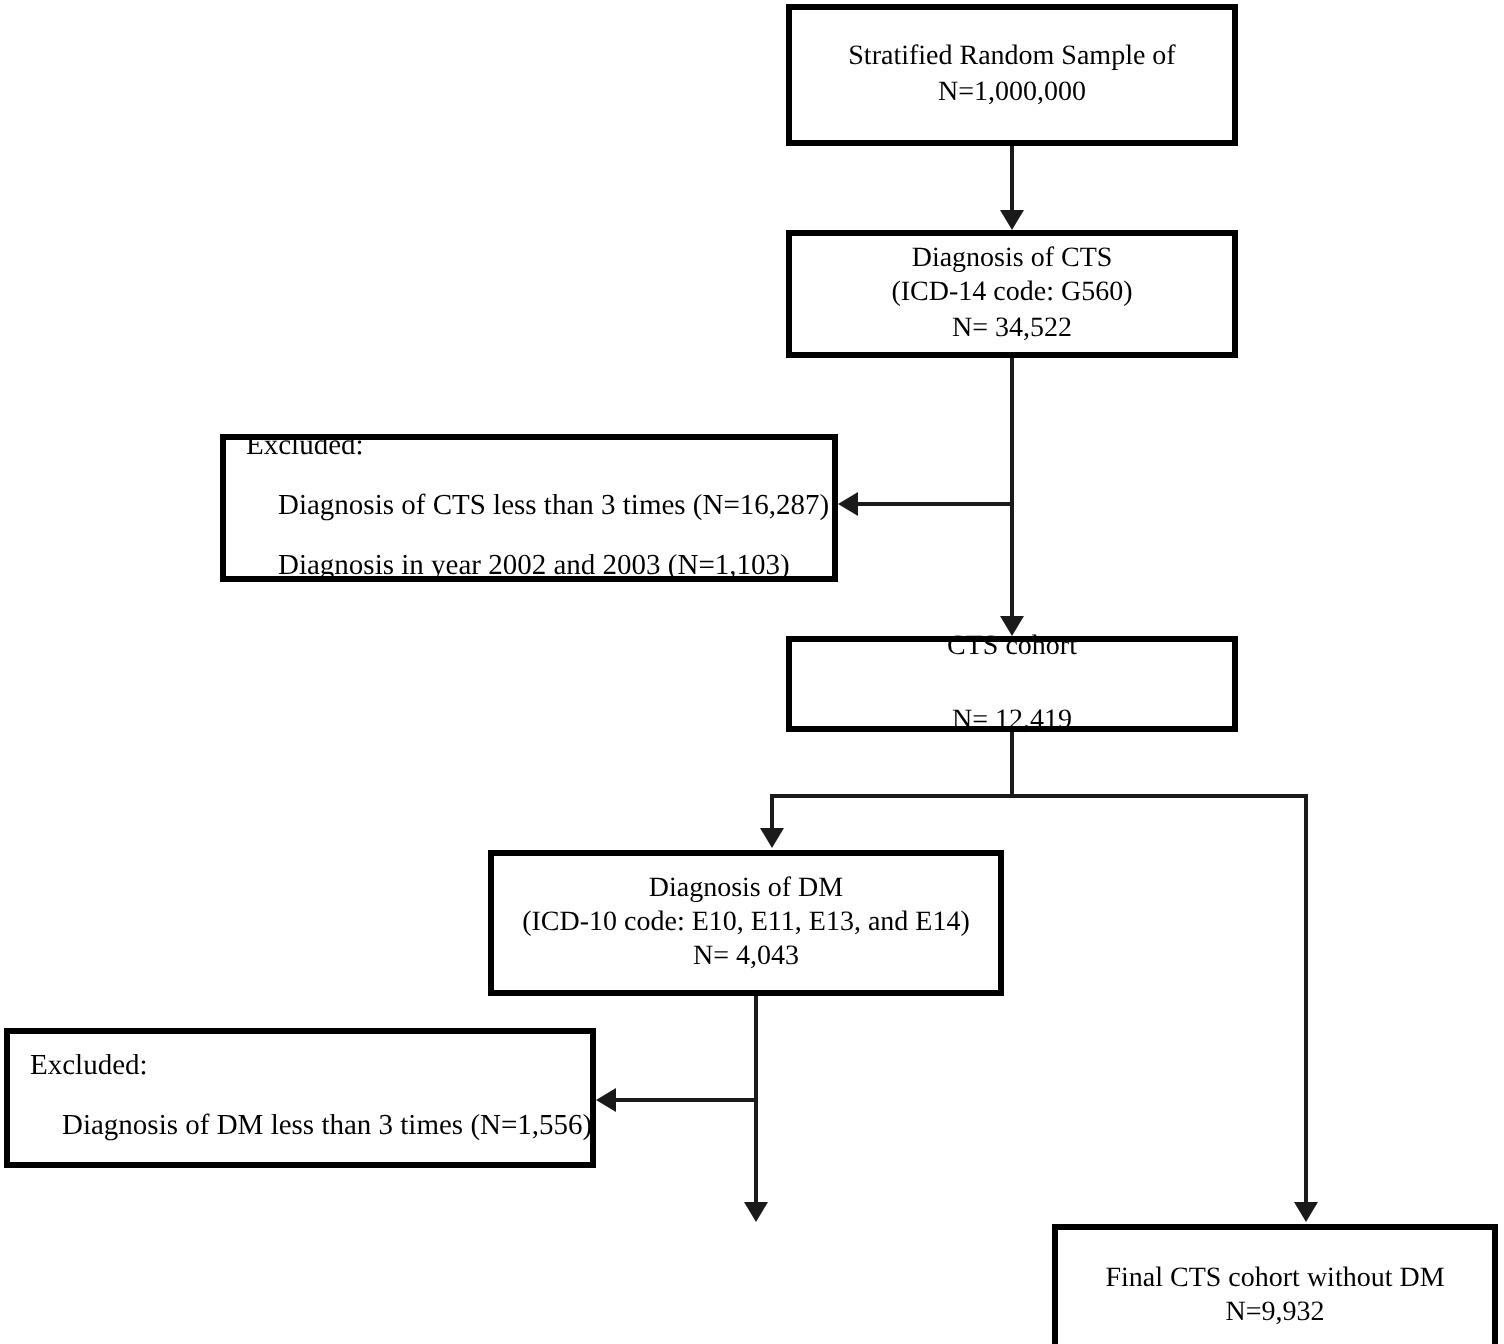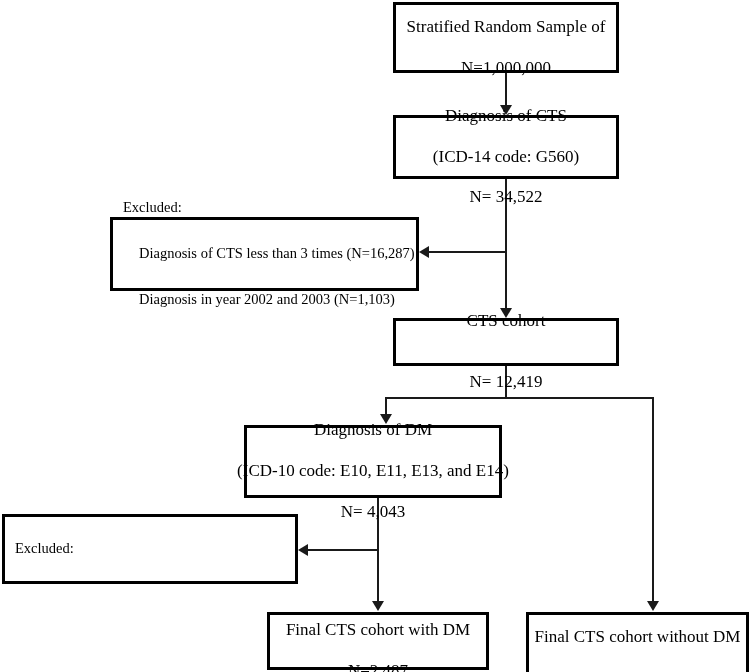--- a/index.html
+++ b/index.html
@@ -26,21 +26,20 @@
     color: #000000;
   }
   .node.center {
     align-items: center;
     text-align: center;
   }
   .node.left {
     align-items: flex-start;
     text-align: left;
     padding-left: 10px;
-    gap: 28px;
   }
   .line {
     position: absolute;
     display: block;
     background: #1a1a1a;
   }
   .vline { width: 2px; }
   .hline { height: 2px; }
   .arrow-down {
     position: absolute;
@@ -52,22 +51,22 @@
   }
   .arrow-left {
     position: absolute;
     width: 0;
     height: 0;
     border-top: 6px solid transparent;
     border-bottom: 6px solid transparent;
     border-right: 10px solid #1a1a1a;
   }
   .ln { display: block; line-height: 1.22; white-space: nowrap; }
-  .indent { padding-left: 16px; }
-  .fs15 { font-size: 17px; margin-top: 20px; }
+  .indent { padding-left: 16px; margin-top: 12px; }
+  .fs15 { font-size: 14px; }
   .fs14 { font-size: 14.5px; }
 
   
   #node-source       { left: 393px; top: 2px;   width: 226px; height: 71px;  }
   #node-cts-dx       { left: 393px; top: 115px; width: 226px; height: 64px;  }
   #node-excluded-1   { left: 110px; top: 217px; width: 309px; height: 74px;  }
   #node-cts-cohort   { left: 393px; top: 318px; width: 226px; height: 48px; gap: 20px;  }
   #node-dm-dx        { left: 244px; top: 425px; width: 258px; height: 73px;  }
   #node-excluded-2   { left: 2px;   top: 514px; width: 296px; height: 70px;  }
   #node-final-with   { left: 267px; top: 612px; width: 222px; height: 58px;  }
@@ -125,25 +124,22 @@
   </div>
 
   <div class="node center" id="node-dm-dx">
     <span class="ln fs15">Diagnosis of  DM</span>
     <span class="ln fs15">(ICD-10 code: E10, E11, E13, and E14)</span>
     <span class="ln fs15">N= 4,043</span>
   </div>
 
   <div class="node left" id="node-excluded-2">
     <span class="ln fs14">Excluded:</span>
+    <span class="ln fs14 indent">Diagnosis of DM less than 3 times (N=1,556)</span>
   </div>
 
-  <div class="node center" id="node-final-with">
-    <span class="ln fs15">Final CTS cohort with DM</span>
-    <span class="ln fs15">N=2,487</span>
-  </div>
 
   <div class="node center" id="node-final-without">
     <span class="ln fs15">Final CTS cohort without DM</span>
     <span class="ln fs15">N=9,932</span>
   </div>
 
 </div>
 
 </body></html>

